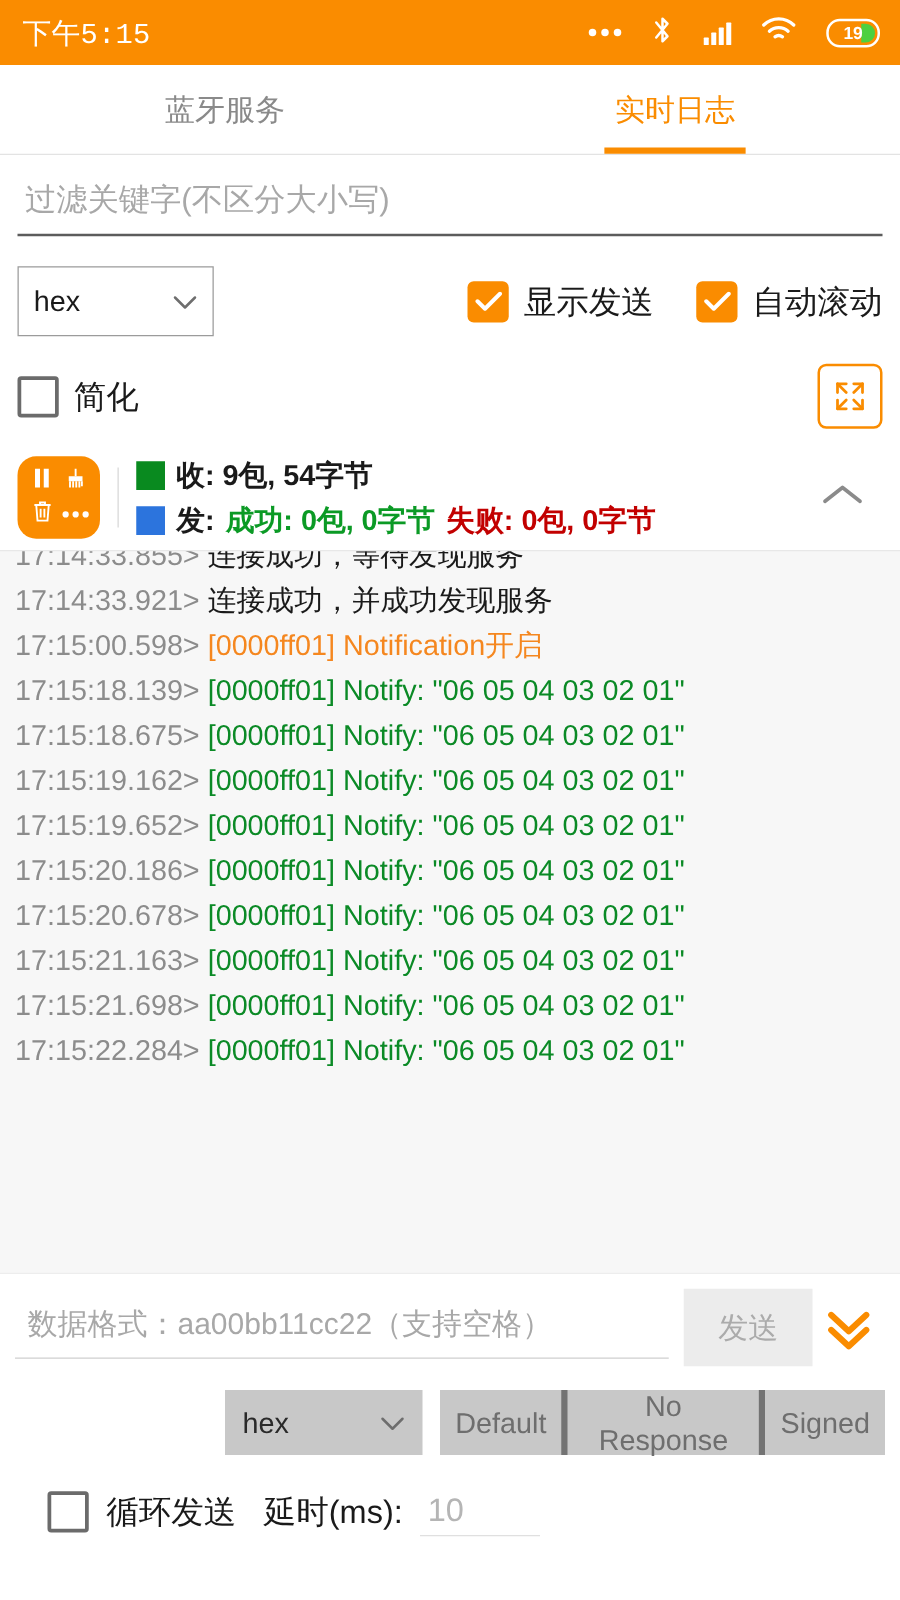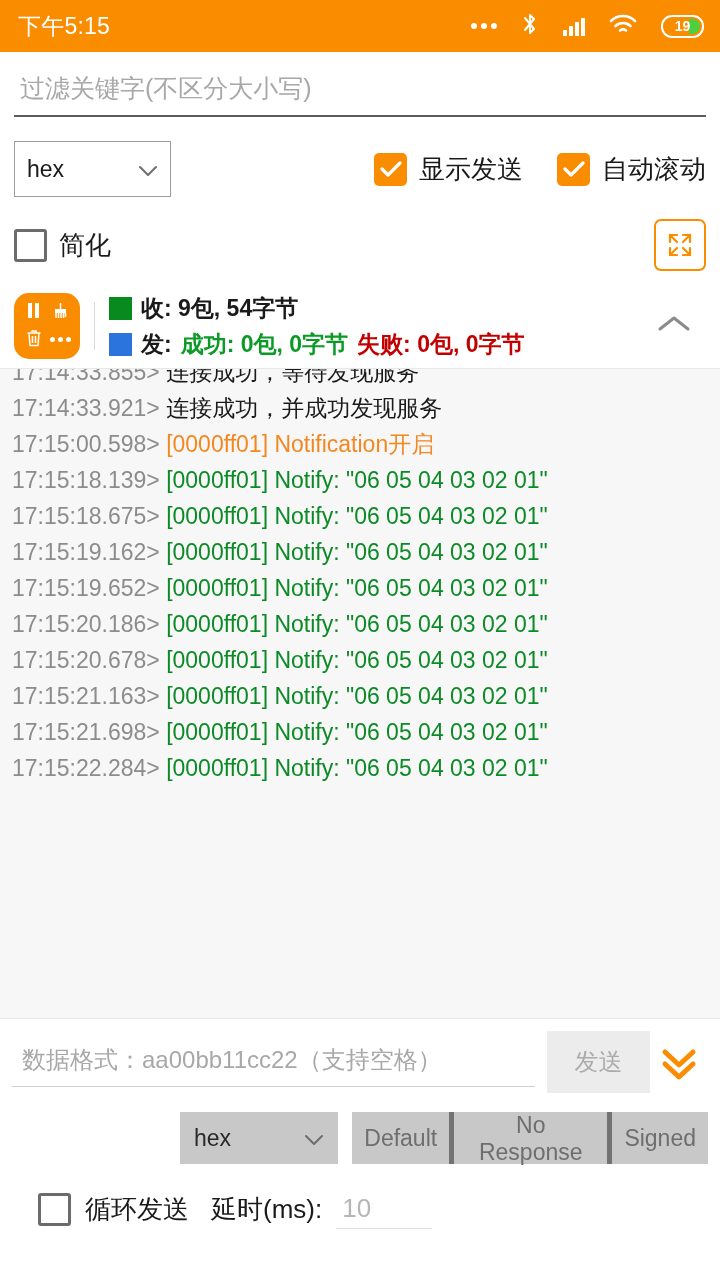--- a/index.html
+++ b/index.html
@@ -10,21 +10,21 @@
     overflow: hidden;
   }
   #app { width: 720px; height: 1280px; display: flex; flex-direction: column; position: relative; }
 
   
   .statusbar {
     height: 52px; background: #FA8C00; color: #fff;
     display: flex; align-items: center; padding: 0 16px 0 18px;
     flex: 0 0 52px;
   }
-  .statusbar .clock { font-size: 23px; letter-spacing: .2px; }
+  .statusbar .clock { font-size: 23px; letter-spacing: .2px; font-family: Liberation Mono, monospace; }
   .statusbar .sb-right { margin-left: auto; display: flex; align-items: center; gap: 24px; }
   .dots3 { display: flex; gap: 4px; align-items: center; }
   .dots3 i { width: 6px; height: 6px; background: #fff; border-radius: 50%; display: block; }
   .sig { display: flex; align-items: flex-end; gap: 2px; height: 20px; }
   .sig i { width: 4px; background: #fff; display: block; border-radius: .5px; }
   .sig i:nth-child(1){height:6px} .sig i:nth-child(2){height:10px}
   .sig i:nth-child(3){height:14px} .sig i:nth-child(4){height:18px}
   .batt {
     width: 43px; height: 23px; border: 2px solid #fff; border-radius: 11px;
     display: flex; align-items: center; justify-content: center;
@@ -197,20 +197,24 @@
           <path d="M11 16.5 A5 5 0 0 1 17 16.5" fill="none" stroke="#fff" stroke-width="2.6" stroke-linecap="round"></path>
         </svg>
       </span>
       <span class="batt">
         <span>19</span>
       </span>
     </div>
   </div>
 
 
+  <div class="tabs">
+    <div class="tab">蓝牙服务</div>
+    <div class="tab active">实时日志</div>
+  </div>
 
   <div class="filter-wrap">
     <input class="filter-input" type="text" placeholder="过滤关键字(不区分大小写)" style="">
   </div>
 
   <div class="ctl-row1">
     <div class="select-box">
       <span class="sel-val">hex</span>
       <span class="chev-dn">
         <svg width="20" height="12" viewBox="0 0 20 12">

